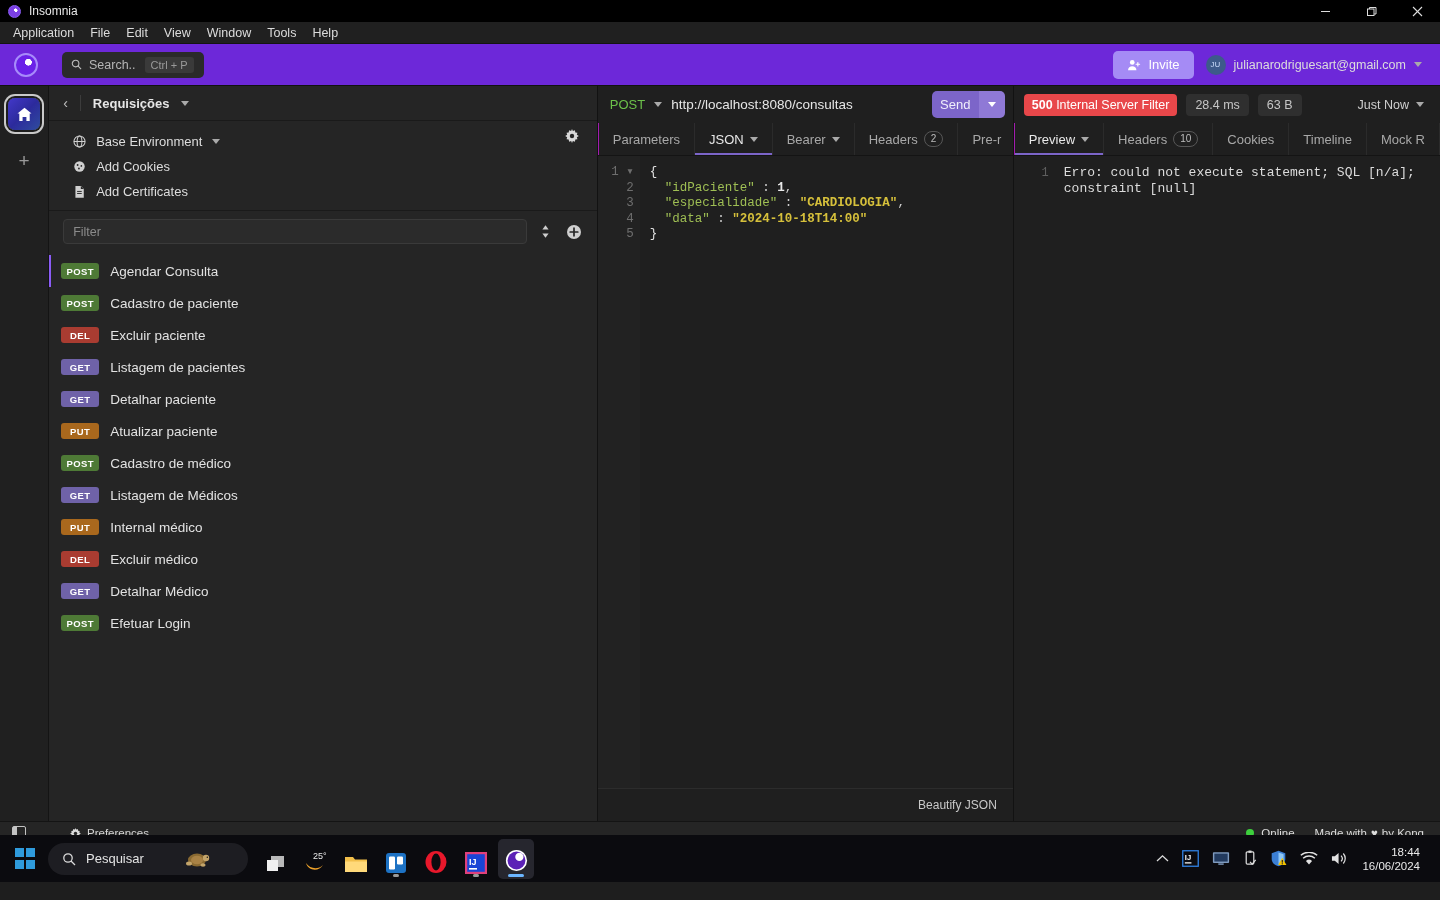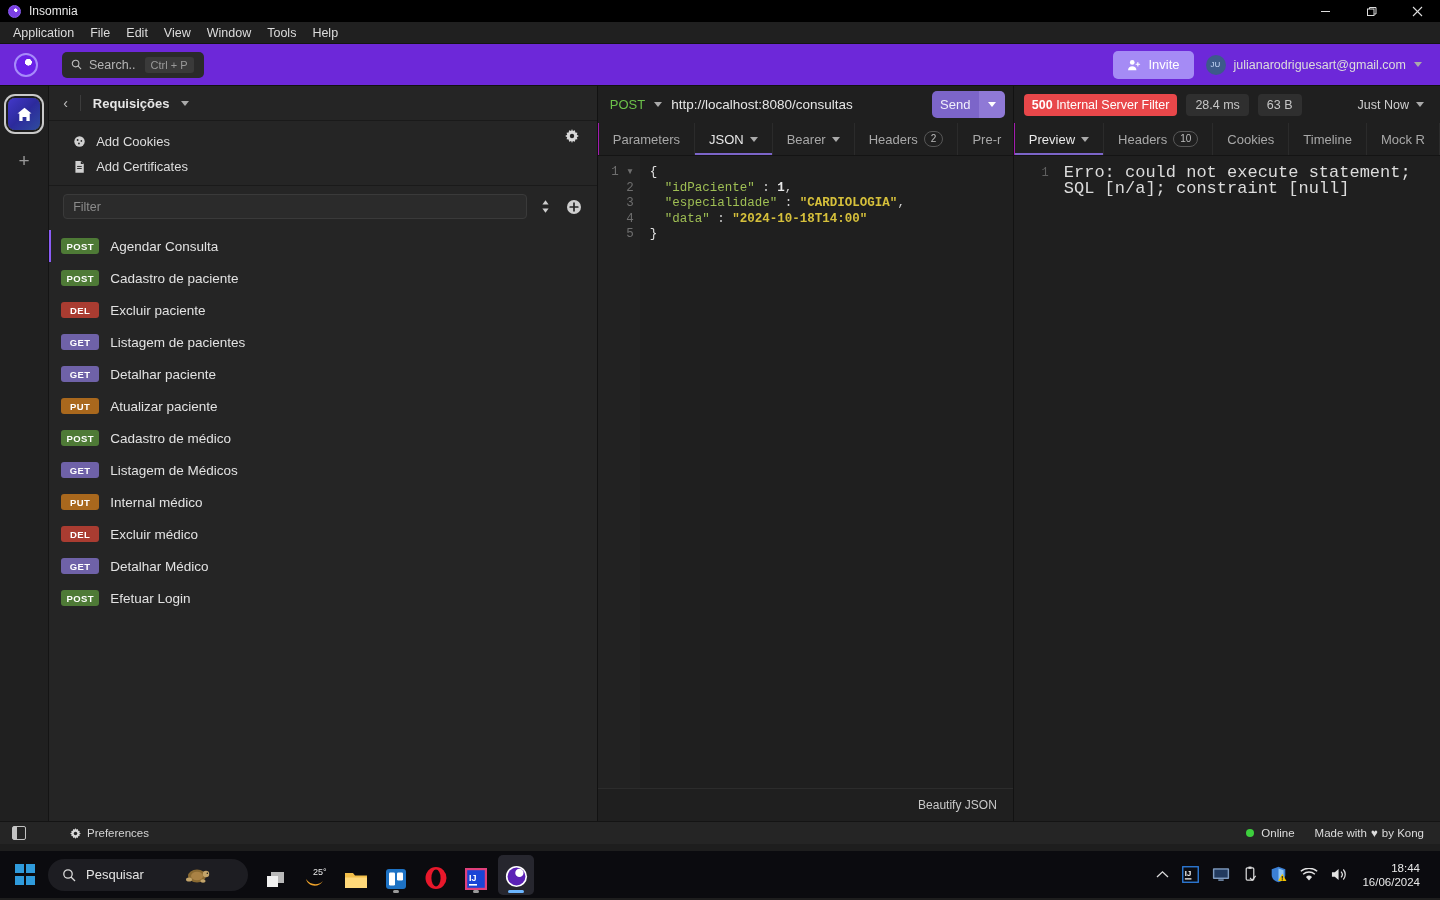--- a/index.html
+++ b/index.html
@@ -183,21 +183,21 @@
   .n { color:#e8e8e8; font-weight:bold; }
   .p { color:#cfcfcf; }
   .b { color:#e2e2e2; }
 
   .resp-gutter {
     width:42px; background:#1f1f1f; color:#5e5e5e; text-align:right;
     padding:9px 7px 0 0; line-height:16px; flex:none; font-family:"Liberation Mono", monospace; font-size:12px;
   }
   .resp-body {
     flex:1; padding:9px 14px 0 8px; line-height:16px; color:#dcdcdc;
-    font-family:"Liberation Mono", monospace; font-size:17px;
+    font-family:"Liberation Mono", monospace; font-size:13px;
   }
 
   .editor-footer {
     height:33px; border-top:1px solid #2c2c2c; display:flex; align-items:center;
     justify-content:flex-end; padding-right:16px;
   }
   .beautify { font-size:12px; color:#c9c9c9; cursor:pointer; }
 
   
   .appstatus {
@@ -207,21 +207,21 @@
   .panel-toggle { width:14px; height:14px; border:1.4px solid #c3c3c3; border-radius:2px; display:flex; }
   .panel-toggle i { width:4px; background:#c3c3c3; display:block; }
   .prefs { display:flex; align-items:center; gap:6px; font-size:11.5px; color:#d4d4d4; cursor:pointer; margin-left:30px; }
   .status-right { margin-left:auto; display:flex; align-items:center; gap:20px; padding-right:4px; }
   .online { display:flex; align-items:center; gap:7px; font-size:11.5px; color:#dcdcdc; }
   .dot { width:8px; height:8px; border-radius:50%; background:#3dcf3d; }
   .madeby { font-size:11.5px; color:#dcdcdc; display:flex; align-items:center; gap:4px; }
 
   
   .taskbar {
-    position:absolute; left:0; bottom:2px; width:1440px; height:47px;
+    position:absolute; left:0; bottom:18px; width:1440px; height:47px;
     background:#0b0b0f; display:flex; align-items:center; padding:16px 8px;
   }
   .tb-left { display:flex; align-items:center; gap:6px; }
   .winlogo { width:34px; height:34px; display:flex; align-items:center; justify-content:center; cursor:pointer; }
   .winlogo .grid { display:grid; grid-template-columns:9px 9px; grid-template-rows:9px 9px; gap:2.5px; }
   .winlogo .grid i { background:#2f9bdc; display:block; }
   .searchpill {
     display:flex; align-items:center; gap:10px; background:#1d1d22; border-radius:18px;
     height:32px; padding:0 10px 0 14px; min-width:200px; cursor:pointer;
   }
@@ -320,20 +320,29 @@
 
     <div class="sidebar">
       <div class="sb-head">
         <span class="back-arrow">‹</span>
         <span class="vdiv"></span>
         <span class="sb-title">Requisições</span>
         <span class="caret"></span>
       </div>
 
       <div class="env-list">
+        <div class="env-row">
+          <svg width="13" height="13" viewBox="0 0 14 14">
+            <circle cx="7" cy="7" r="6" fill="none" stroke="#d0d0d0" stroke-width="1.1"></circle>
+            <ellipse cx="7" cy="7" rx="2.6" ry="6" fill="none" stroke="#d0d0d0" stroke-width="1.1"></ellipse>
+            <line x1="1" y1="7" x2="13" y2="7" stroke="#d0d0d0" stroke-width="1.1"></line>
+          </svg>
+          <span>Base Environment</span>
+          <span class="caret"></span>
+        </div>
         <div class="env-row">
           <svg width="13" height="13" viewBox="0 0 14 14">
             <circle cx="7" cy="7" r="5.6" fill="#d0d0d0"></circle>
             <circle cx="5" cy="5.4" r="1" fill="#252525"></circle>
             <circle cx="9" cy="6.4" r="0.9" fill="#252525"></circle>
             <circle cx="6.4" cy="9.2" r="1" fill="#252525"></circle>
           </svg>
           <span>Add Cookies</span>
         </div>
         <div class="env-row">

